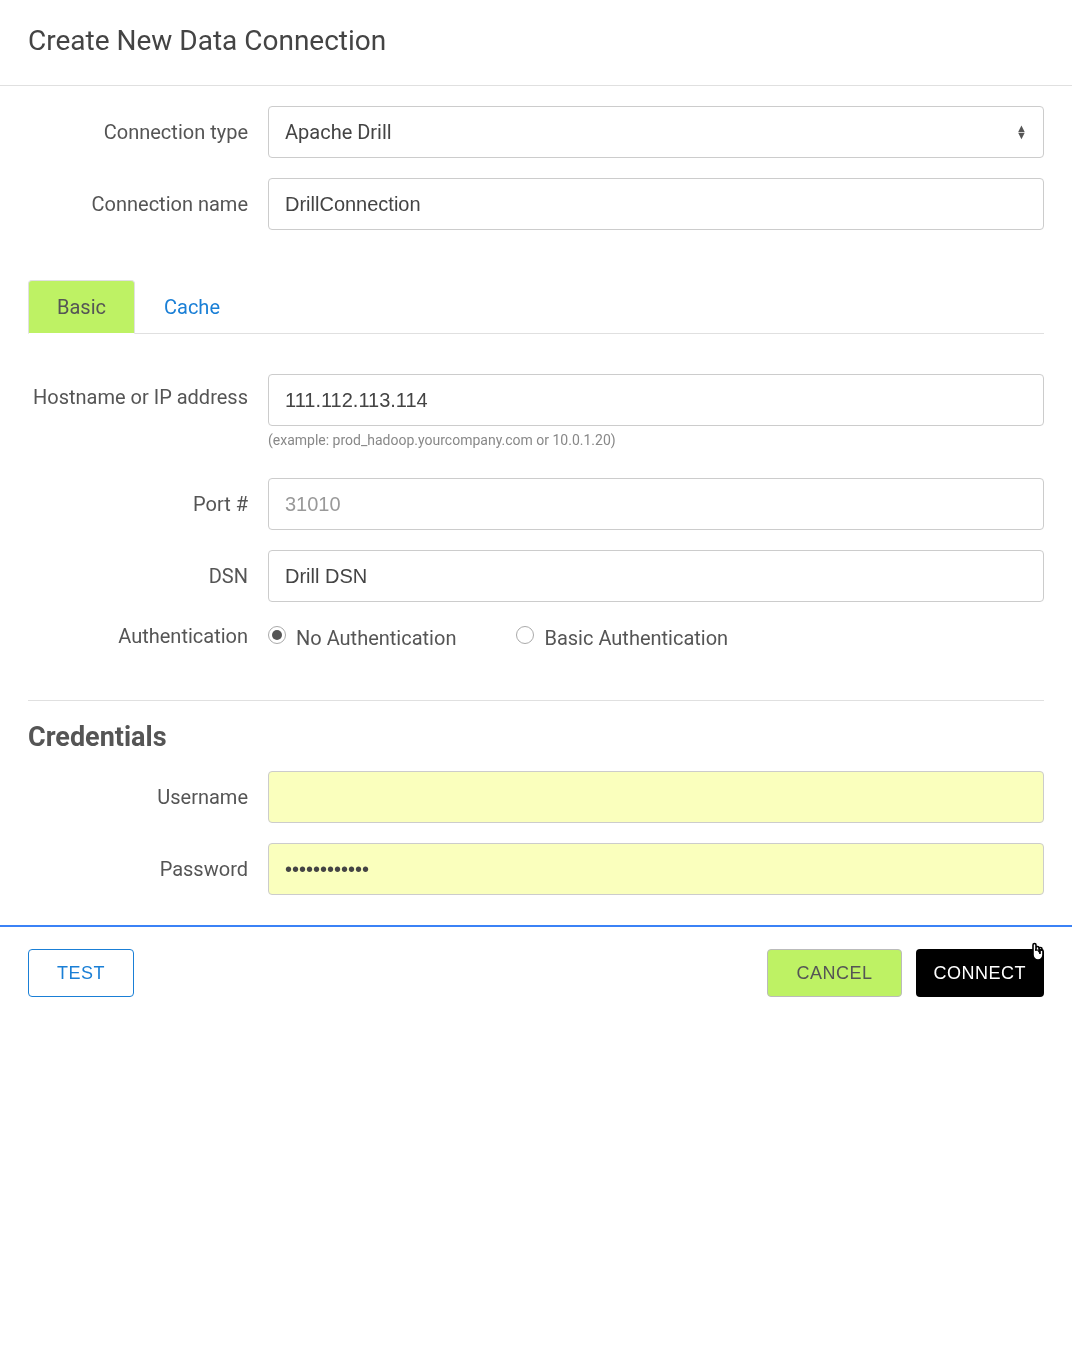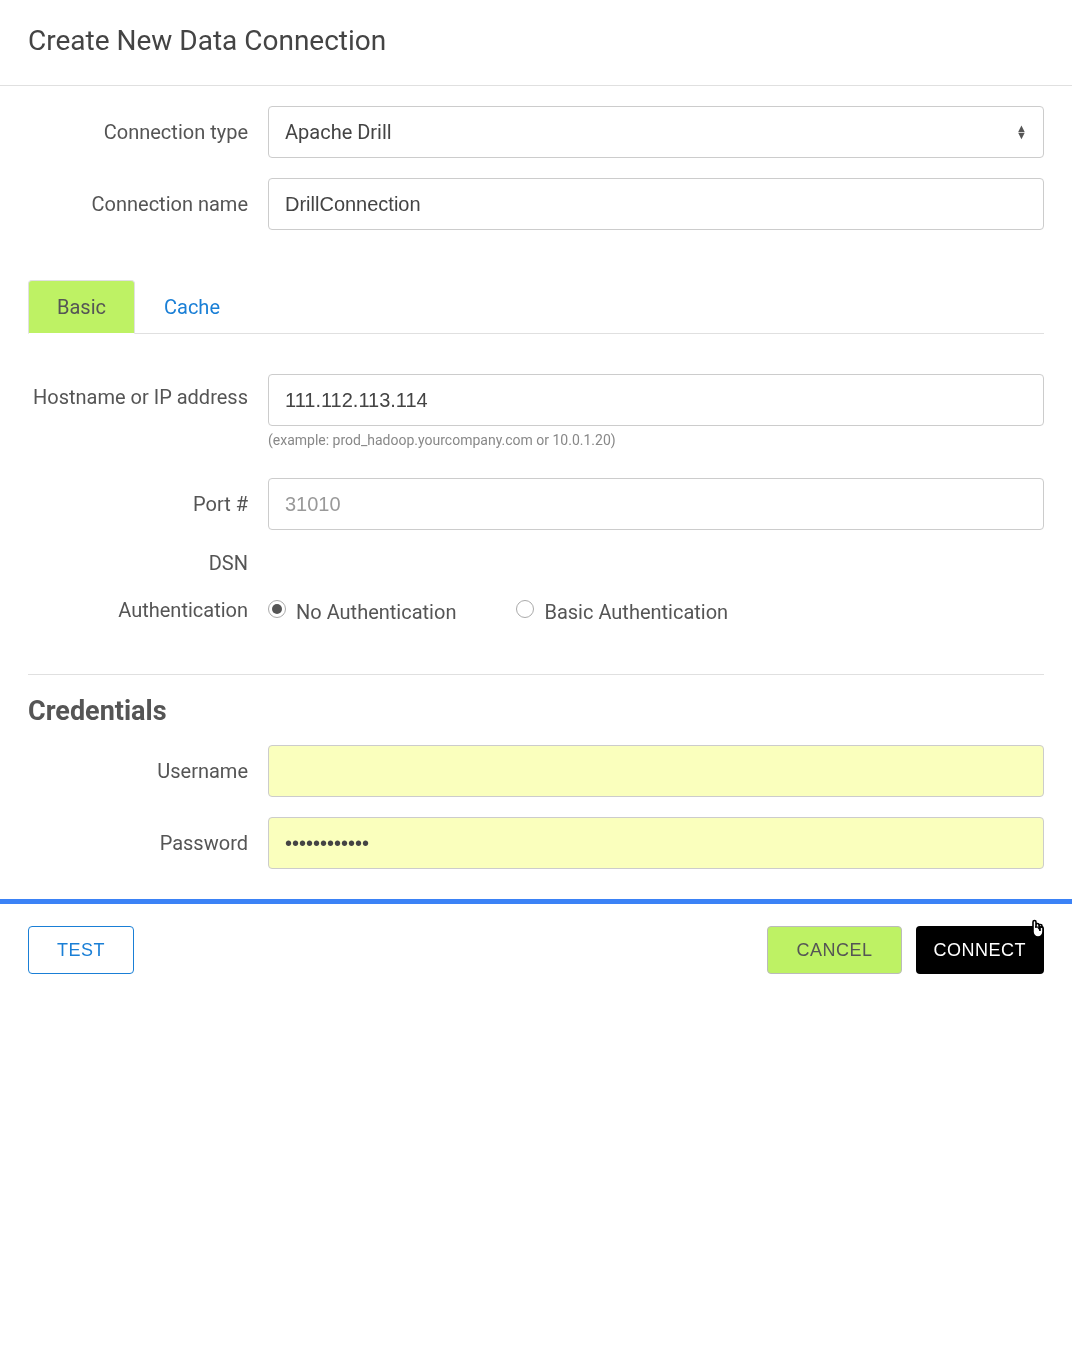--- a/index.html
+++ b/index.html
@@ -151,21 +151,21 @@
     font-size: 27px;
     color: #555;
     font-weight: 700;
     margin-bottom: 18px;
   }
   .footer {
     display: flex;
     justify-content: space-between;
     align-items: center;
     padding: 22px 28px;
-    border-top: 5px solid #3b82f6;
+    border-top: 2px solid #3b82f6;
     margin-top: 30px;
   }
   .footer-right {
     display: flex;
     gap: 14px;
     position: relative;
   }
   .btn {
     height: 48px;
     padding: 0 28px;
@@ -247,20 +247,23 @@
     <div class="form-row" style="margin-top:30px;">
       <label class="form-label">Port #</label>
       <div class="form-control-wrap">
         <input class="form-input" type="text" placeholder="31010" style="">
       </div>
     </div>
 
 
     <div class="form-row">
       <label class="form-label">DSN</label>
+      <div class="form-control-wrap">
+        <input class="form-input" type="text" value="Drill DSN" style="">
+      </div>
     </div>
 
     <div class="form-row">
       <label class="form-label">Authentication</label>
       <div class="form-control-wrap">
         <div class="radio-group">
           <div class="radio-item">
             <span class="radio-circle checked"></span>
             <span>No Authentication</span>
           </div>

